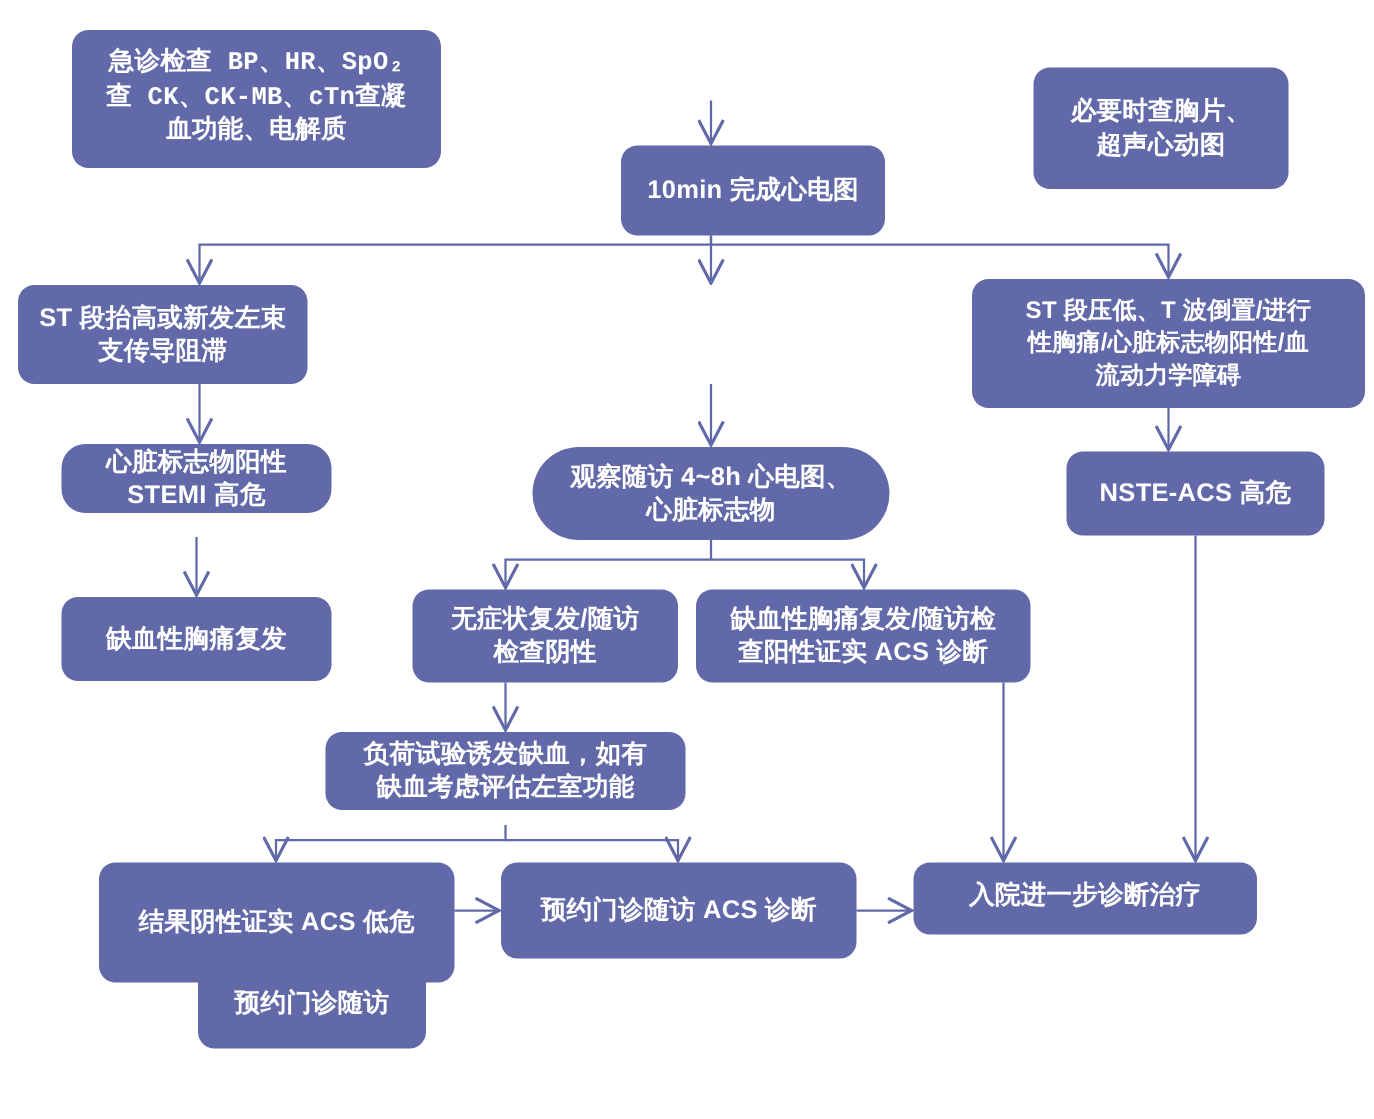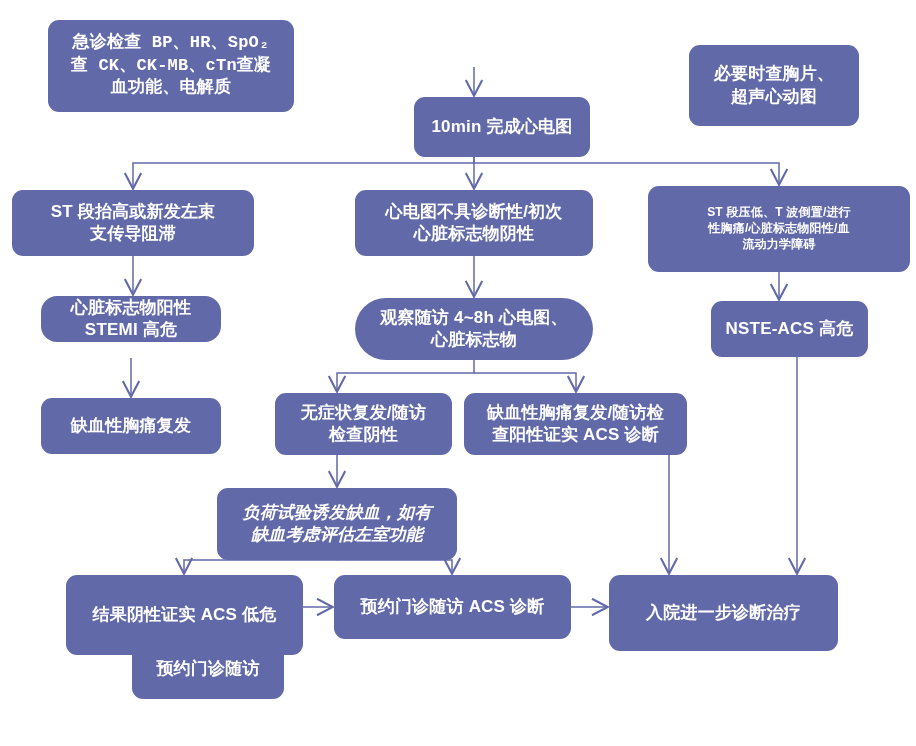--- a/index.html
+++ b/index.html
@@ -36,21 +36,21 @@
     justify-content: center;
     text-align: center;
     line-height: 1.32;
     font-size: 17px;
     font-weight: 700;
     letter-spacing: 0.2px;
     padding: 4px 9px;
     white-space: pre-line;
     z-index: 2;
   }
-  .node.small { font-size: 12px; }
+  .node.small { font-size: 16px; }
 </style>
 </head>
 <body>
 
 <div id="canvas">
 
   <svg id="edges" viewBox="0 0 916 746" width="916" height="746">
     <defs>
       <marker id="arrow" viewBox="0 0 12 12" refX="10.5" refY="6" markerWidth="12" markerHeight="12" orient="auto-start-reverse">
         <path d="M0.5,0.5 L11,6 L0.5,11.5" fill="none" stroke="#6169a8" stroke-width="1.4"></path>
@@ -95,50 +95,48 @@
   <div class="node" style="left:48px;top:20px;width:246px;height:92px;font-family:Liberation Mono, monospace;">急诊检查 BP、HR、SpO₂
 查 CK、CK-MB、cTn查凝
 血功能、电解质</div>
 
 
   <div class="node" style="left:386px;top:97px;width:176px;height:60px;margin-left:28px;">10min 完成心电图</div>
 
   <div class="node" style="left:661px;top:45px;width:170px;height:81px;margin-left:28px;">必要时查胸片、
 超声心动图</div>
 
-  <div class="node" style="left:12px;top:190px;width:242px;height:66px;text-align:center;">ST 段抬高或新发左束
+  <div class="node" style="left:12px;top:190px;width:193px;height:66px;text-align:center;">ST 段抬高或新发左束
 支传导阻滞</div>
 
-  <div class="node" style="left:355px;top:190px;width:238px;height:66px;">心电图不具诊断性/初次
-心脏标志物阴性</div>
 
   <div class="node small" style="left:648px;top:186px;width:262px;height:86px;">ST 段压低、T 波倒置/进行
 性胸痛/心脏标志物阳性/血
 流动力学障碍</div>
 
   <div class="node" style="left:41px;top:296px;width:180px;height:46px;border-radius:16px;">心脏标志物阳性
  STEMI 高危</div>
 
   <div class="node" style="left:355px;top:298px;width:238px;height:62px;border-radius:31px;">观察随访 4~8h 心电图、
 心脏标志物</div>
 
-  <div class="node" style="left:711px;top:301px;width:157px;height:56px;text-align:center;">NSTE-ACS 高危</div>
+  <div class="node" style="left:711px;top:301px;width:172px;height:56px;text-align:center;">NSTE-ACS 高危</div>
 
   <div class="node" style="left:41px;top:398px;width:180px;height:56px;">缺血性胸痛复发</div>
 
   <div class="node" style="left:249px;top:393px;width:177px;height:62px;margin-left:26px;">无症状复发/随访
 检查阴性</div>
 
   <div class="node" style="left:464px;top:393px;width:223px;height:62px;">缺血性胸痛复发/随访检
 查阳性证实 ACS 诊断</div>
 
-  <div class="node" style="left:217px;top:488px;width:240px;height:72px;font-style:italic;">负荷试验诱发缺血，如有
+  <div class="node" style="left:217px;top:488px;width:240px;height:52px;">负荷试验诱发缺血，如有
 缺血考虑评估左室功能</div>
 
   <div class="node" style="left:66px;top:575px;width:237px;height:80px;">结果阴性证实 ACS 低危</div>
 
   <div class="node" style="left:334px;top:575px;width:237px;height:64px;">预约门诊随访 ACS 诊断</div>
 
-  <div class="node" style="left:609px;top:575px;width:229px;height:76px;">入院进一步诊断治疗</div>
+  <div class="node" style="left:609px;top:575px;width:229px;height:48px;font-family:Liberation Mono, monospace;">入院进一步诊断治疗</div>
 
   <div class="node" style="left:132px;top:639px;width:152px;height:60px;">预约门诊随访</div>
 
 </div>
 
 </body></html>

